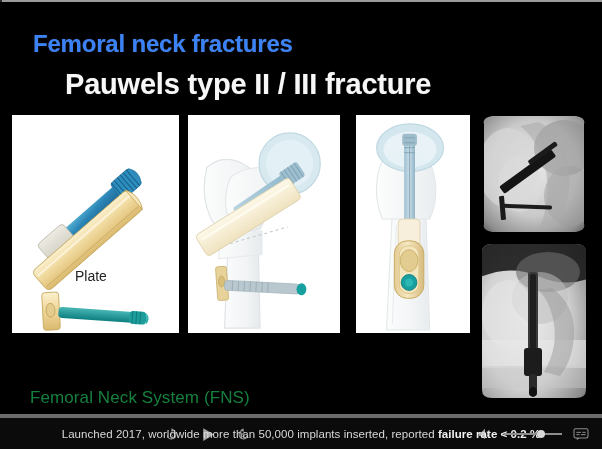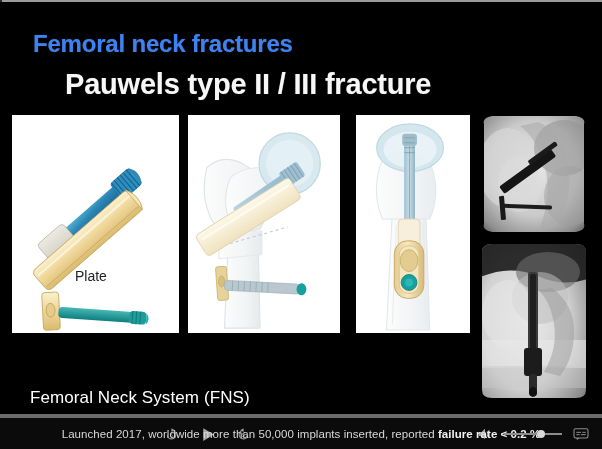--- a/index.html
+++ b/index.html
@@ -32,21 +32,21 @@
   }
   #slide-subtitle{
     position:absolute; left:33px; top:68px;
     font-size:29px; font-weight:bold; letter-spacing:-0.2px;
     line-height:1.0; color:#f7f7f7;
     text-shadow:0 0 1px rgba(255,255,255,.25);
     margin-left:32px;
   }
   #slide-caption{
     position:absolute; left:30px; top:386px;
-    font-size:17px; font-weight:normal; color:#ffffff;
+    font-size:17px; font-weight:normal; color:#15803d;
     letter-spacing:.1px;
   }
 
   
   .panel{
     position:absolute; background:#fff; overflow:hidden;
     border:1px solid #ffffff;
   }
   #panel-implant { left:12px;  top:113px; width:167px; height:218px; }
   #panel-lateral { left:188px; top:113px; width:152px; height:218px; }

